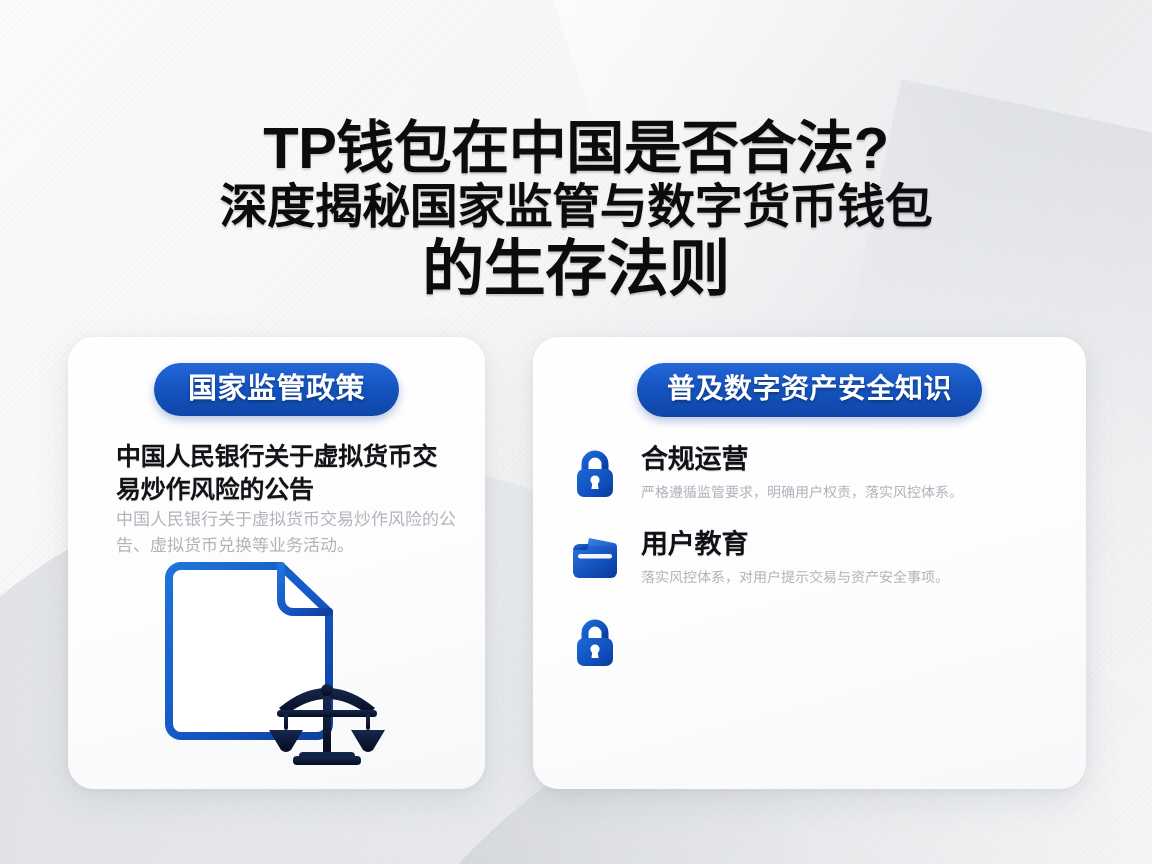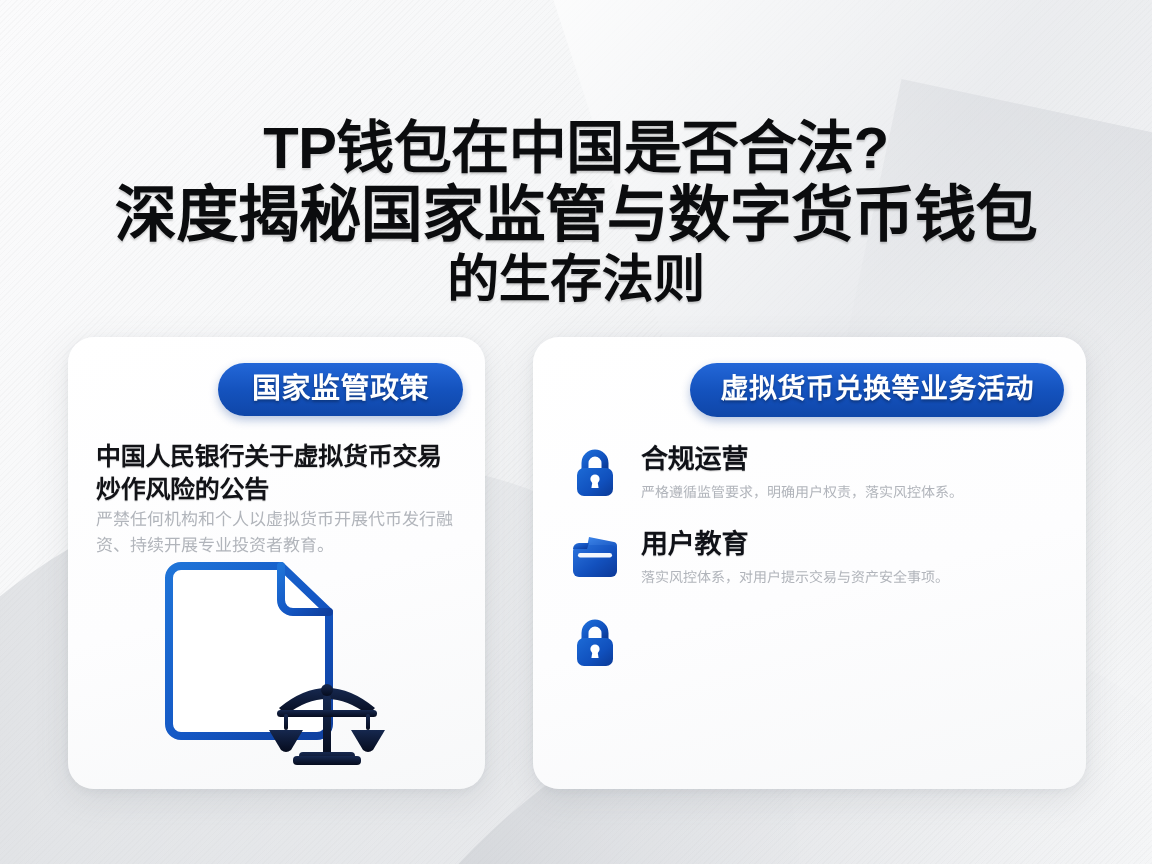--- a/index.html
+++ b/index.html
@@ -92,22 +92,22 @@
     line-height: 1.12;
     letter-spacing: -0.5px;
     text-shadow: 0 2px 2px rgba(0,0,0,0.18);
     z-index: 4;
   }
   .headline .hl-line {
     display: block;
     white-space: nowrap;
   }
   .headline .hl-line.l1 { font-size: 58px; }
-  .headline .hl-line.l2 { font-size: 62px; }
-  .headline .hl-line.l3 { font-size: 52px; }
+  .headline .hl-line.l2 { font-size: 48px; }
+  .headline .hl-line.l3 { font-size: 62px; }
 
   
   .cards {
     position: absolute;
     top: 337px;
     left: 68px;
     width: 1018px;
     height: 452px;
     display: flex;
     gap: 48px;
@@ -124,41 +124,42 @@
   .card-right { width: 553px; }
 
   .card-inner {
     position: relative;
     padding: 26px 22px 0 22px;
     height: 100%;
     box-sizing: border-box;
   }
 
   
-  .pill-wrap { text-align: right; text-decoration: underline; }
+  .pill-wrap { text-align: center; text-decoration: underline; }
   .pill {
     display: inline-block;
     padding: 11px 34px 13px 34px;
     border-radius: 999px;
     background: linear-gradient(180deg, #2367d8 0%, #1452bd 52%, #0f46a8 100%);
     color: #ffffff;
     font-weight: 900;
     font-size: 29px;
     line-height: 1;
     letter-spacing: 0.5px;
     text-shadow: 0 2px 3px rgba(0,0,0,0.30);
     box-shadow: 0 4px 10px rgba(16,62,150,0.30);
     white-space: nowrap;
   }
   .card-right .pill { font-size: 28px; padding: 12px 30px 14px 30px; }
 
   
   .policy-body {
     margin-top: 24px;
     padding: 0 6px;
+    margin-left: 20px;
   }
   .policy-title {
     color: #121317;
     font-weight: 900;
     font-size: 25px;
     line-height: 1.30;
     letter-spacing: -0.3px;
     text-shadow: 0 1px 1px rgba(0,0,0,0.16);
   }
   .policy-desc {
@@ -184,21 +185,21 @@
   
   .rule-list {
     margin-top: 26px;
     padding: 0 10px 0 14px;
     display: flex;
     flex-direction: column;
     gap: 26px;
   }
   .rule-item {
     display: flex;
-    align-items: flex-start;
+    align-items: flex-end;
     gap: 20px;
   }
   .rule-icon {
     flex: 0 0 auto;
     width: 52px;
     height: 56px;
     display: flex;
     align-items: center;
     justify-content: center;
     margin-top: 2px;
@@ -242,21 +243,21 @@
 
     <section class="card card-left">
       <div class="card-inner">
 
         <div class="pill-wrap">
           <span class="pill">国家监管政策</span>
         </div>
 
         <div class="policy-body">
           <div class="policy-title">中国人民银行关于虚拟货币交易炒作风险的公告</div>
-          <div class="policy-desc">严禁任何机构和个人以虚拟货币开展代币发行融资、持续开展专业投资者教育。</div>
+          <div class="policy-desc">中国人民银行关于虚拟货币交易炒作风险的公告、虚拟货币兑换等业务活动。</div>
         </div>
 
         <div class="illus">
           <svg width="260" height="215" viewBox="0 0 260 215">
             <defs>
               <linearGradient id="docGrad" x1="0" y1="0" x2="1" y2="1">
                 <stop offset="0%" stop-color="#1f74d8"></stop>
                 <stop offset="55%" stop-color="#1457c4"></stop>
                 <stop offset="100%" stop-color="#0f3f9e"></stop>
               </linearGradient>
@@ -311,21 +312,21 @@
           </svg>
         </div>
 
       </div>
     </section>
 
     <section class="card card-right">
       <div class="card-inner">
 
         <div class="pill-wrap">
-          <span class="pill">虚拟货币兑换等业务活动</span>
+          <span class="pill">普及数字资产安全知识</span>
         </div>
 
         <div class="rule-list">
 
           <div class="rule-item">
             <span class="rule-icon">
               <svg width="48" height="52" viewBox="0 0 48 52">
                 <defs>
                   <linearGradient id="lockG1" x1="0" y1="0" x2="1" y2="1">
                     <stop offset="0%" stop-color="#1c6ad6"></stop>

